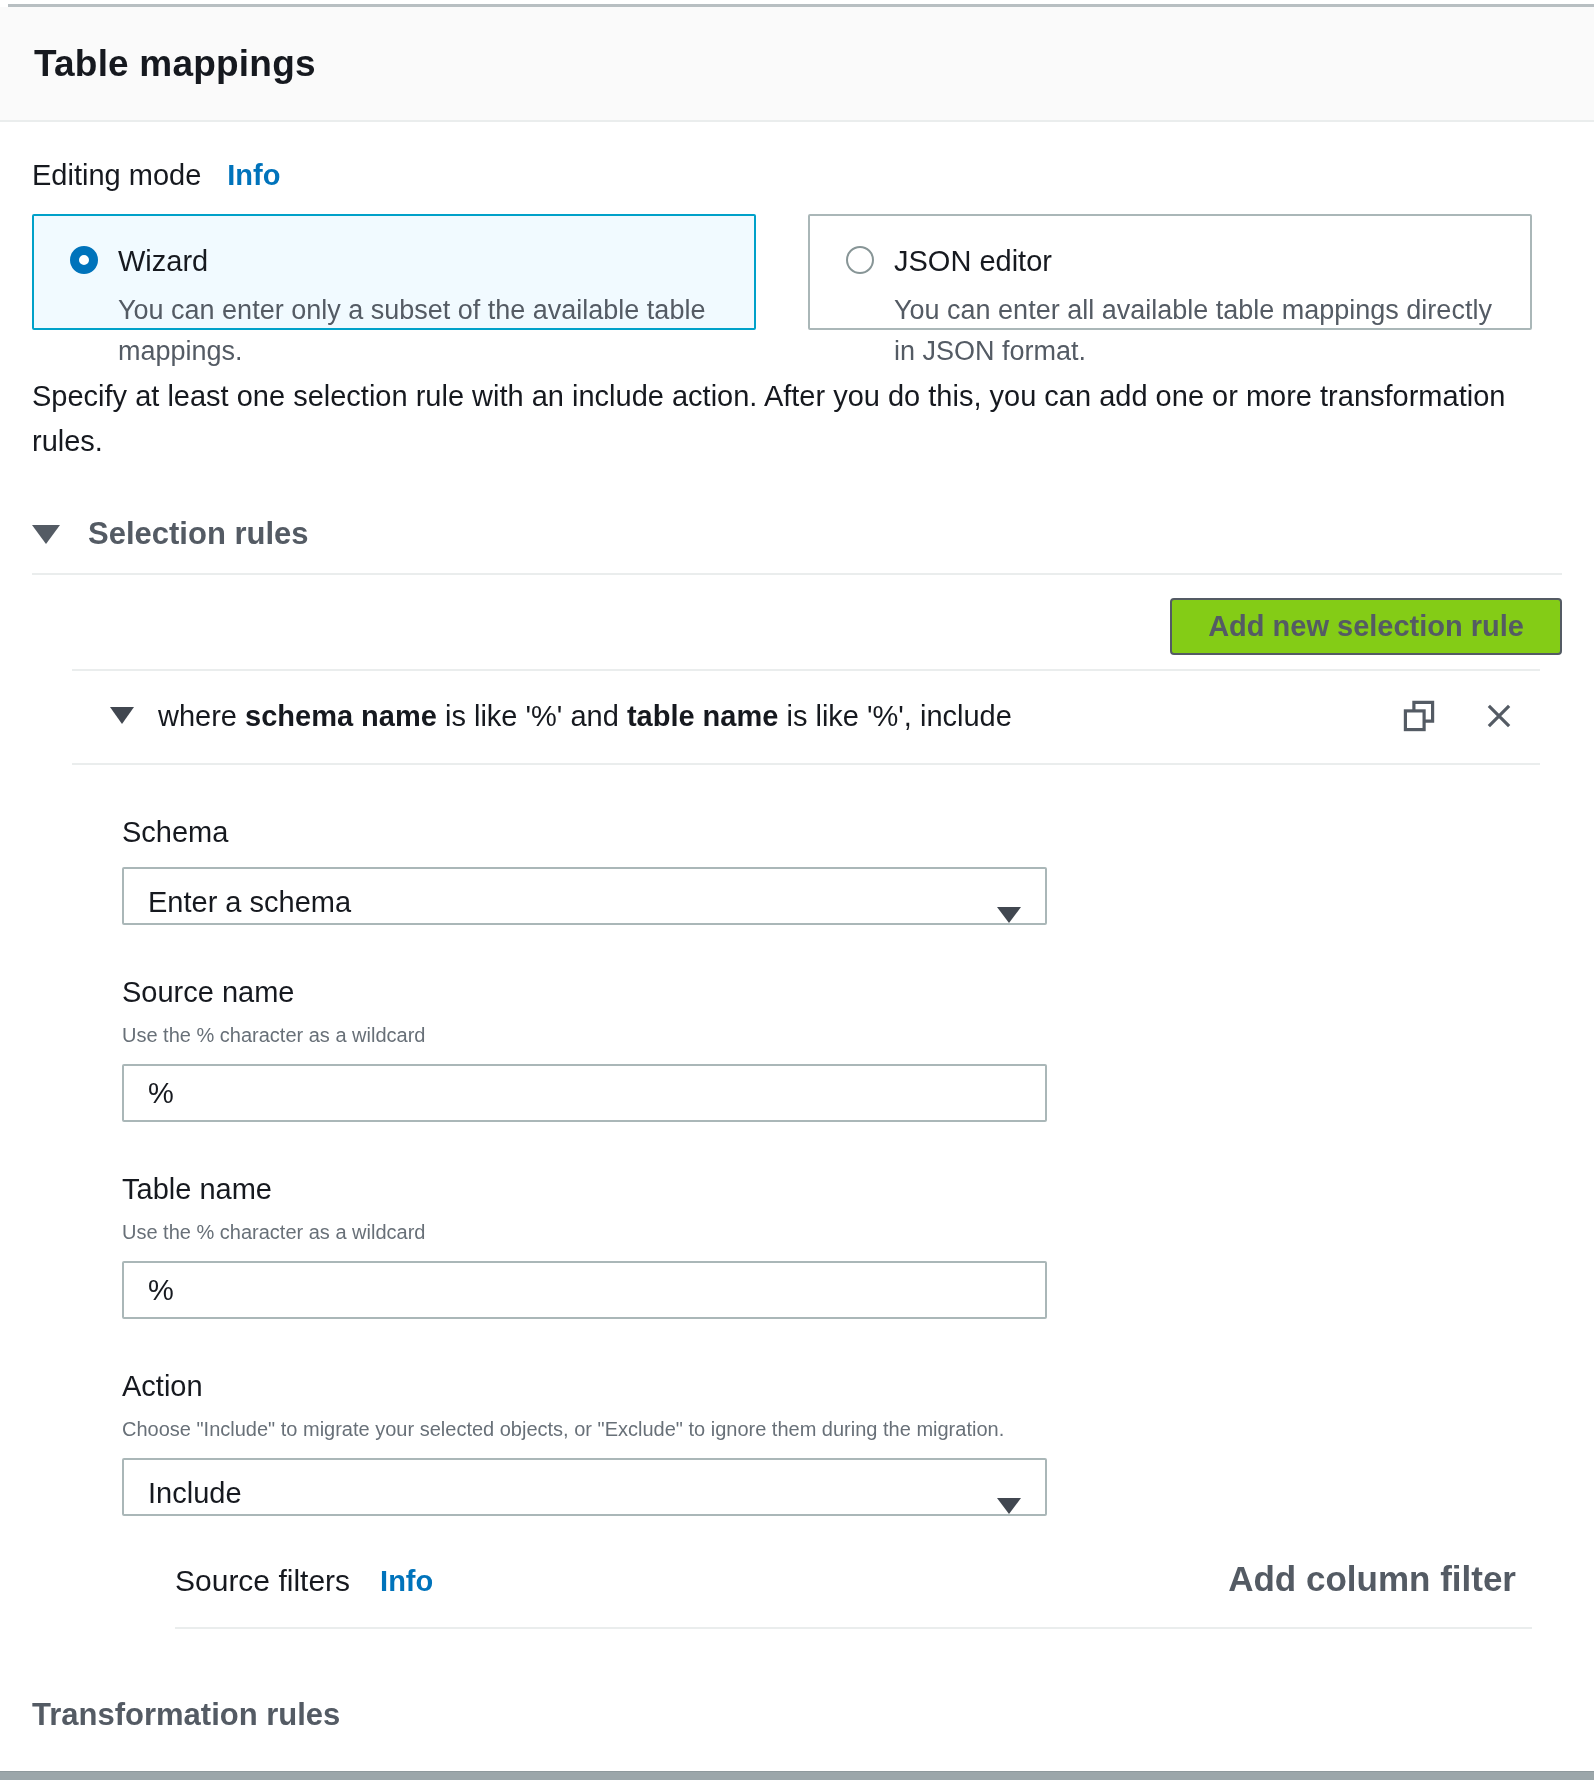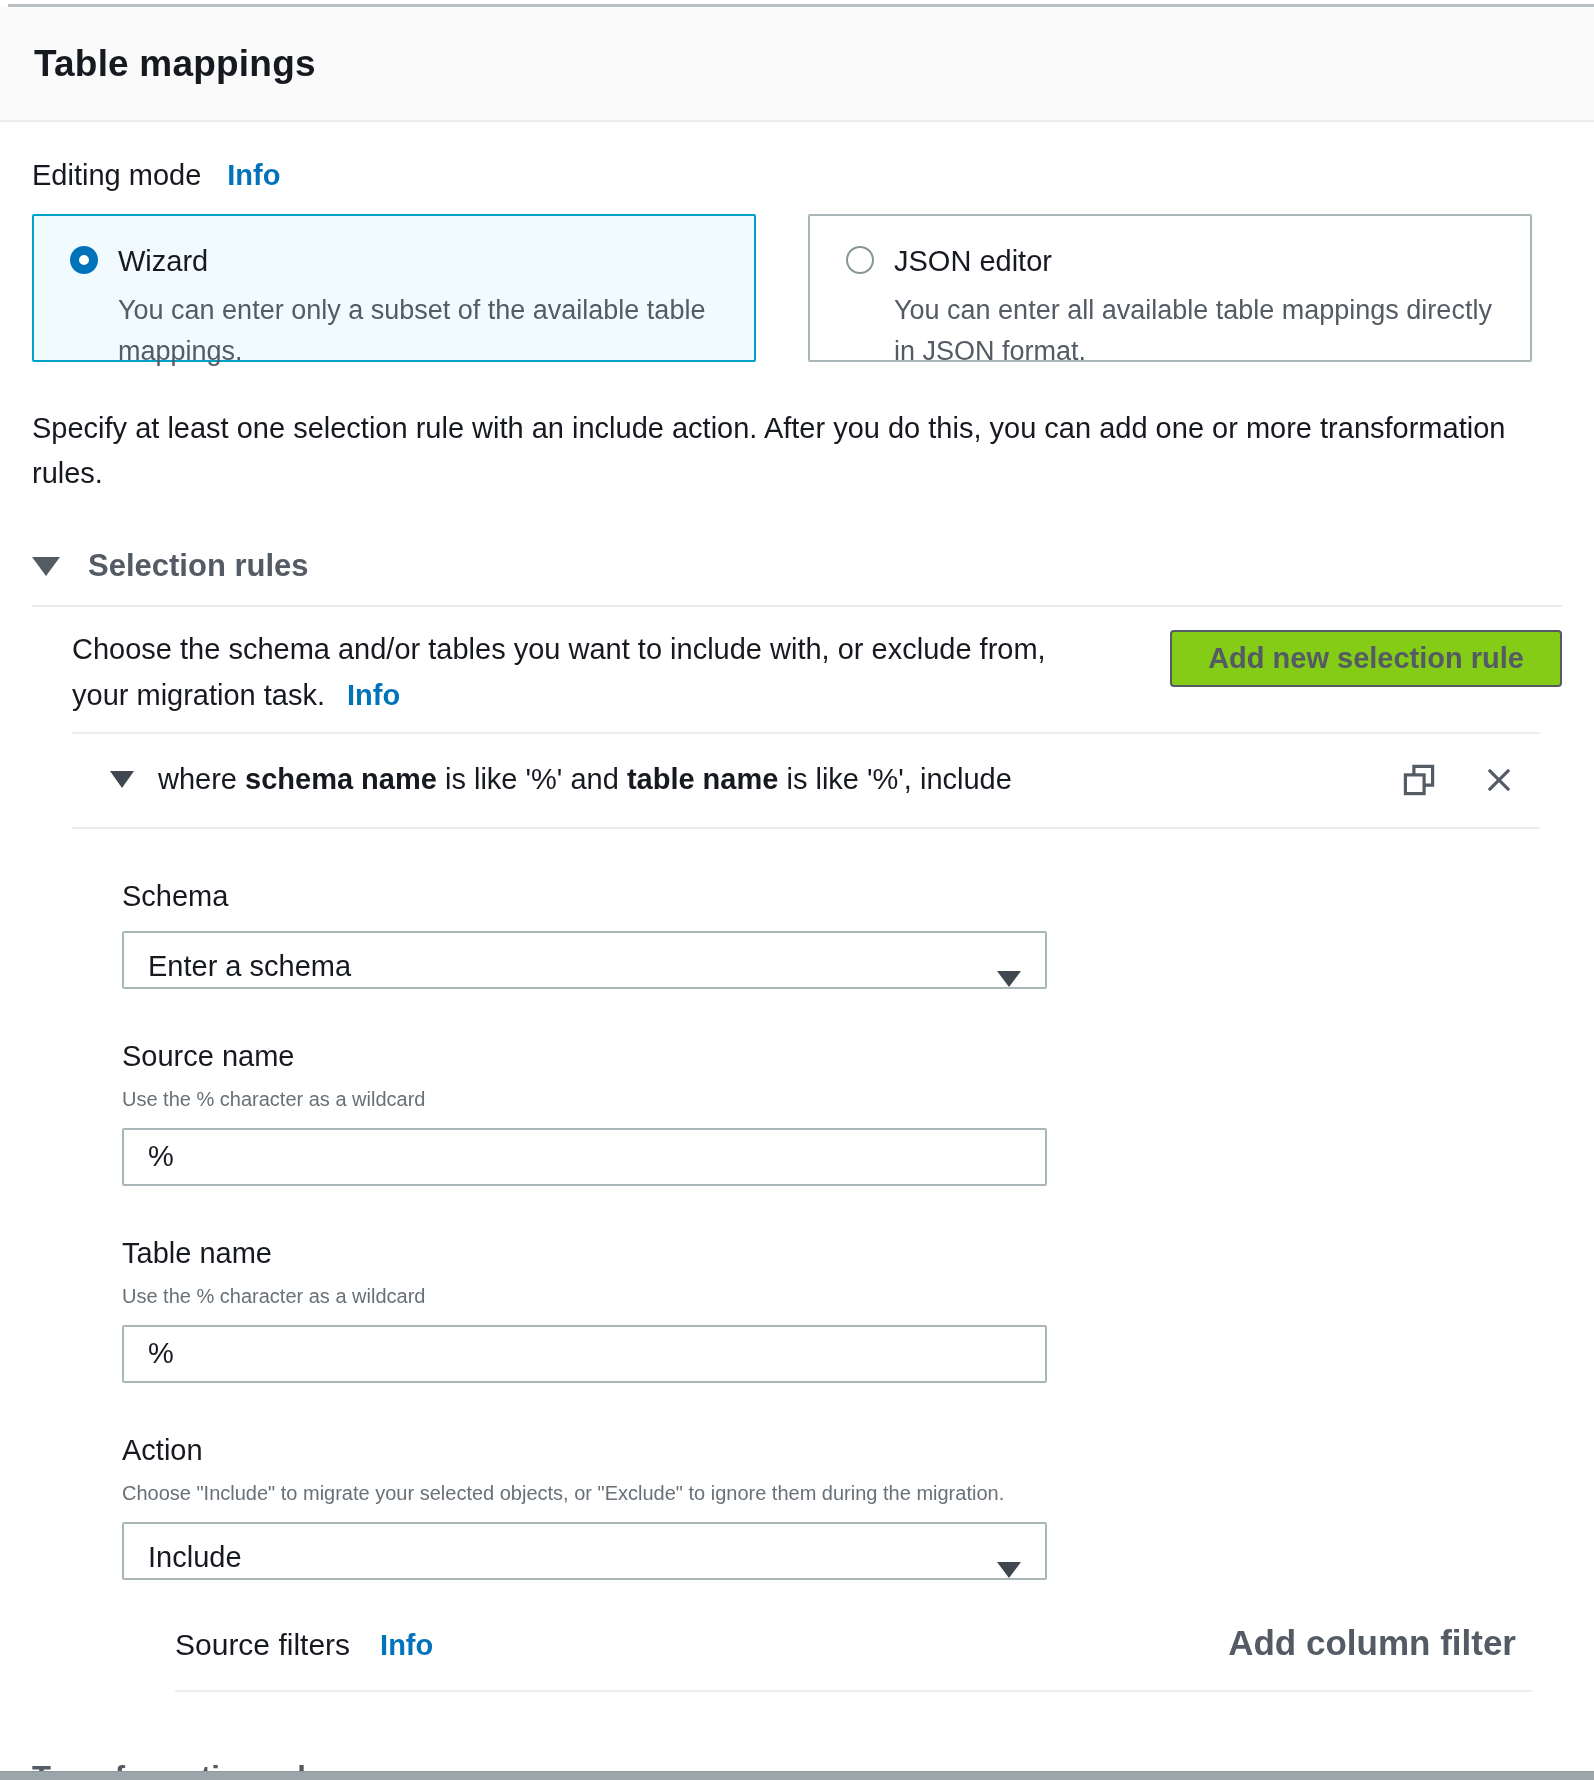--- a/index.html
+++ b/index.html
@@ -19,21 +19,21 @@
   }
   .panel-header h1 { font-size:37px; font-weight:bold; margin:0; letter-spacing:0.2px; }
 
   .content { padding:0 32px; }
 
   .editing-mode-row { margin-top:32px; display:flex; align-items:baseline; gap:26px; font-size:29px; }
   .info-link { color:#0073bb; font-weight:bold; text-decoration:none; cursor:pointer; font-size:29px; }
 
   .tiles { display:flex; gap:52px; margin-top:18px; }
   .tile {
-    width:724px; height:148px; border:2px solid #aab7b8; border-radius:2px;
+    width:724px; height:116px; border:2px solid #aab7b8; border-radius:2px;
     background:#fff; padding:24px 30px 0 36px; display:flex; gap:20px; cursor:pointer;
   }
   .tile.selected { border-color:#00a1c9; background:#f1faff; }
   .radio { width:28px; height:28px; border-radius:50%; background:#fff; flex:none; margin-top:6px; }
   .radio.checked   { border:9px solid #0073bb; }
   .radio.unchecked { border:2px solid #879596; }
   .tile-label { font-size:29px; }
   .tile-desc  { font-size:27px; color:#545b64; margin-top:8px; line-height:1.5; }
 
   .intro { margin:44px 0 0 0; font-size:29px; line-height:1.55; max-width:1530px; }
@@ -122,23 +122,20 @@
 
   <p class="intro">Specify at least one selection rule with an include action. After you do this, you can add one or more transformation rules.</p>
 
   <div class="section-header">
     <span class="tri-down"></span>
     <span>Selection rules</span>
   </div>
   <div class="divider full"></div>
 
   <div class="choose-row">
-    <div class="choose-text">
-      <span>Choose the schema and/or tables you want to include with, or exclude from, your migration task.</span><a class="info-link">Info</a>
-    </div>
     <button class="btn-secondary">Add new selection rule</button>
   </div>
 
   <div class="divider inner"></div>
 
   <div class="rule-header">
     <span class="tri-down small"></span>
     <div class="rule-summary">
       <span>where </span><b>schema name</b><span> is like '%' and </span><b>table name</b><span> is like '%', include</span>
     </div>

